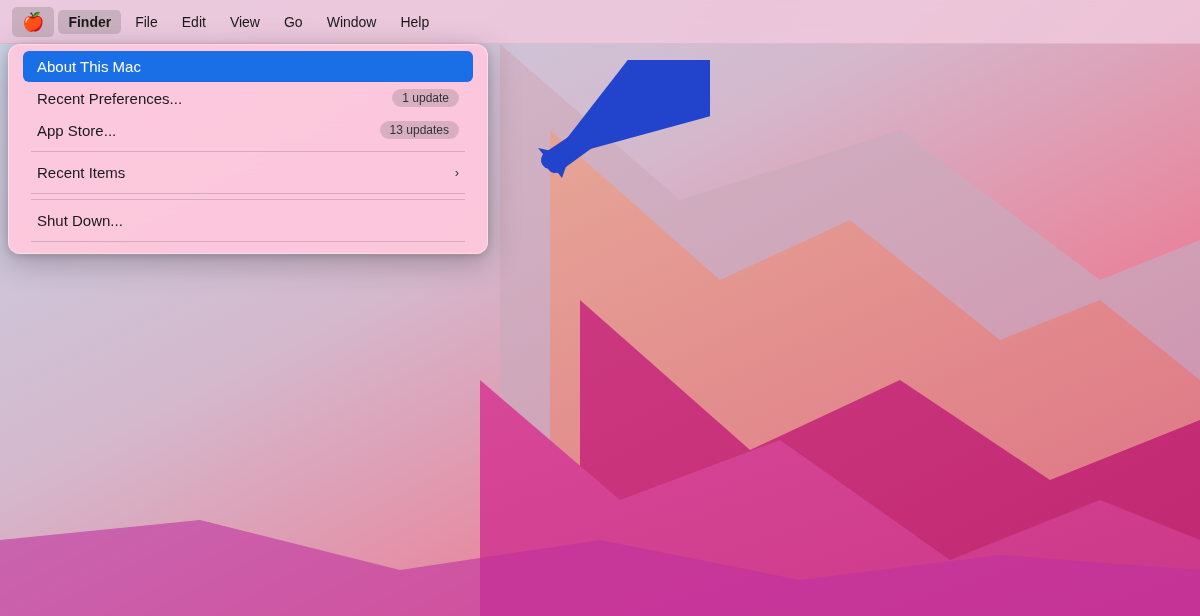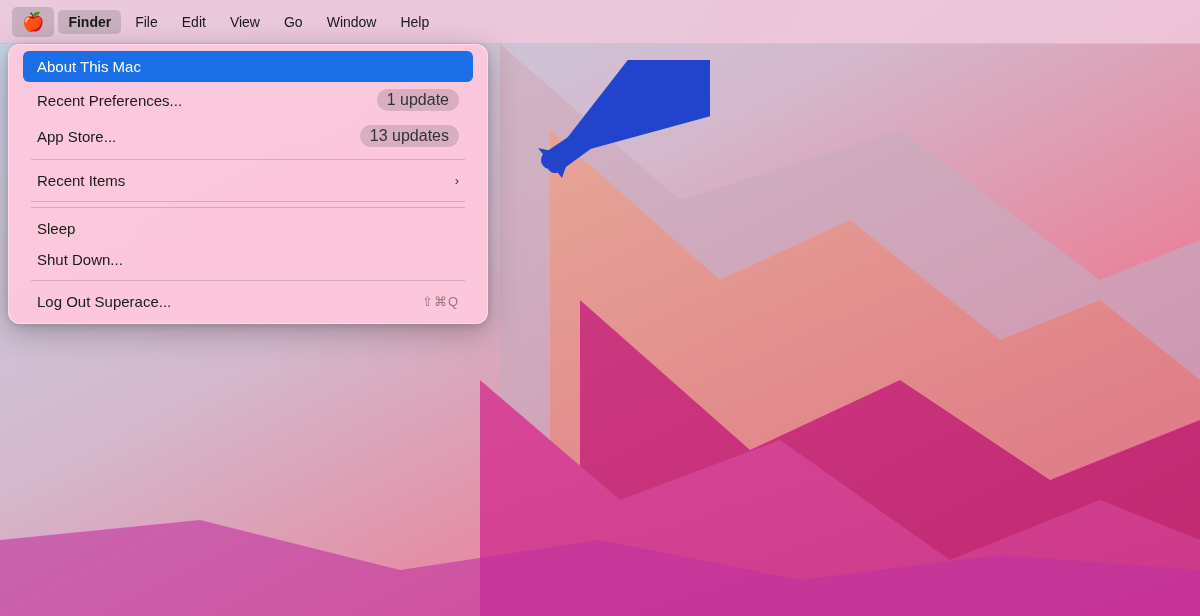--- a/index.html
+++ b/index.html
@@ -117,21 +117,21 @@
     }
 
     .menu-item-label {
       font-size: 15px;
     }
 
     .badge {
       background: rgba(150, 130, 140, 0.35);
       border-radius: 20px;
       padding: 2px 10px;
-      font-size: 16px;
+      font-size: 12px;
       color: #333;
       font-weight: 400;
     }
 
     .shortcut {
       font-size: 13px;
       color: rgba(60, 50, 55, 0.55);
       letter-spacing: 1px;
     }
 
@@ -232,36 +232,29 @@
   <div class="menu-item">
     <span class="menu-item-label">Recent Items</span>
     <span class="chevron">›</span>
   </div>
 
   <div class="menu-separator"></div>
 
 
   <div class="menu-separator"></div>
 
-  <div class="menu-item">
-    <span class="menu-item-label">Sleep</span>
-  </div>
 
 
   <div class="menu-item">
     <span class="menu-item-label">Shut Down...</span>
   </div>
 
   <div class="menu-separator"></div>
 
 
-  <div class="menu-item">
-    <span class="menu-item-label">Log Out Superace...</span>
-    <span class="shortcut">⇧⌘Q</span>
-  </div>
 
 </div>
 
 <div class="arrow-annotation">
   <svg viewBox="0 0 220 180" xmlns="http://www.w3.org/2000/svg">
 
     <defs>
       <marker id="arrowhead" markerWidth="12" markerHeight="8" refX="12" refY="4" orient="auto">
         <polygon points="0 0, 12 4, 0 8" fill="#2244cc"></polygon>
       </marker>

